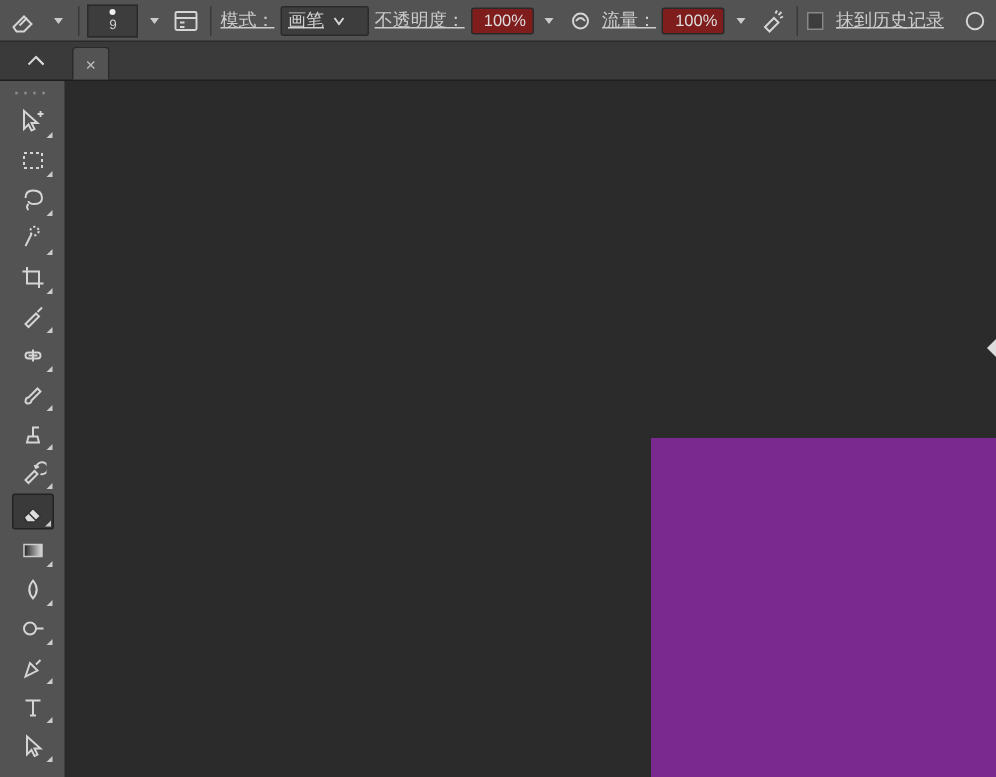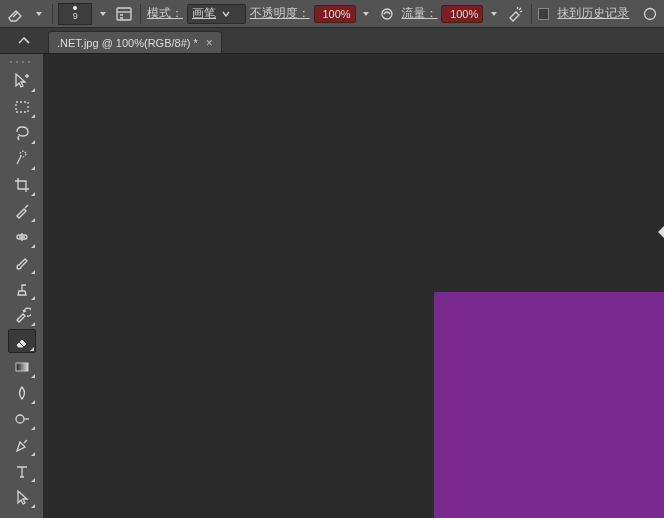--- a/index.html
+++ b/index.html
@@ -186,21 +186,20 @@
 </div>
 
 <div class="tabstrip">
   <div class="tabstrip-lead">
     <svg width="12" height="8" viewBox="0 0 12 8">
         <path d="M1 6 L6 1 L11 6" class="ico"></path>
         <path d="M6 1 L11 6" class="ico"></path>
       </svg>
   </div>
   <div class="doc-tab">
-    <span>.NET.jpg @ 100%(RGB/8#) *</span>
     <span class="close">×</span>
   </div>
 </div>
 
 <div class="tool-panel">
   <div class="grip">
     <svg width="30" height="6" viewBox="0 0 30 6">
         <g fill="#888">
           <circle cx="4" cy="3" r="1"></circle>
           <circle cx="10" cy="3" r="1"></circle>

